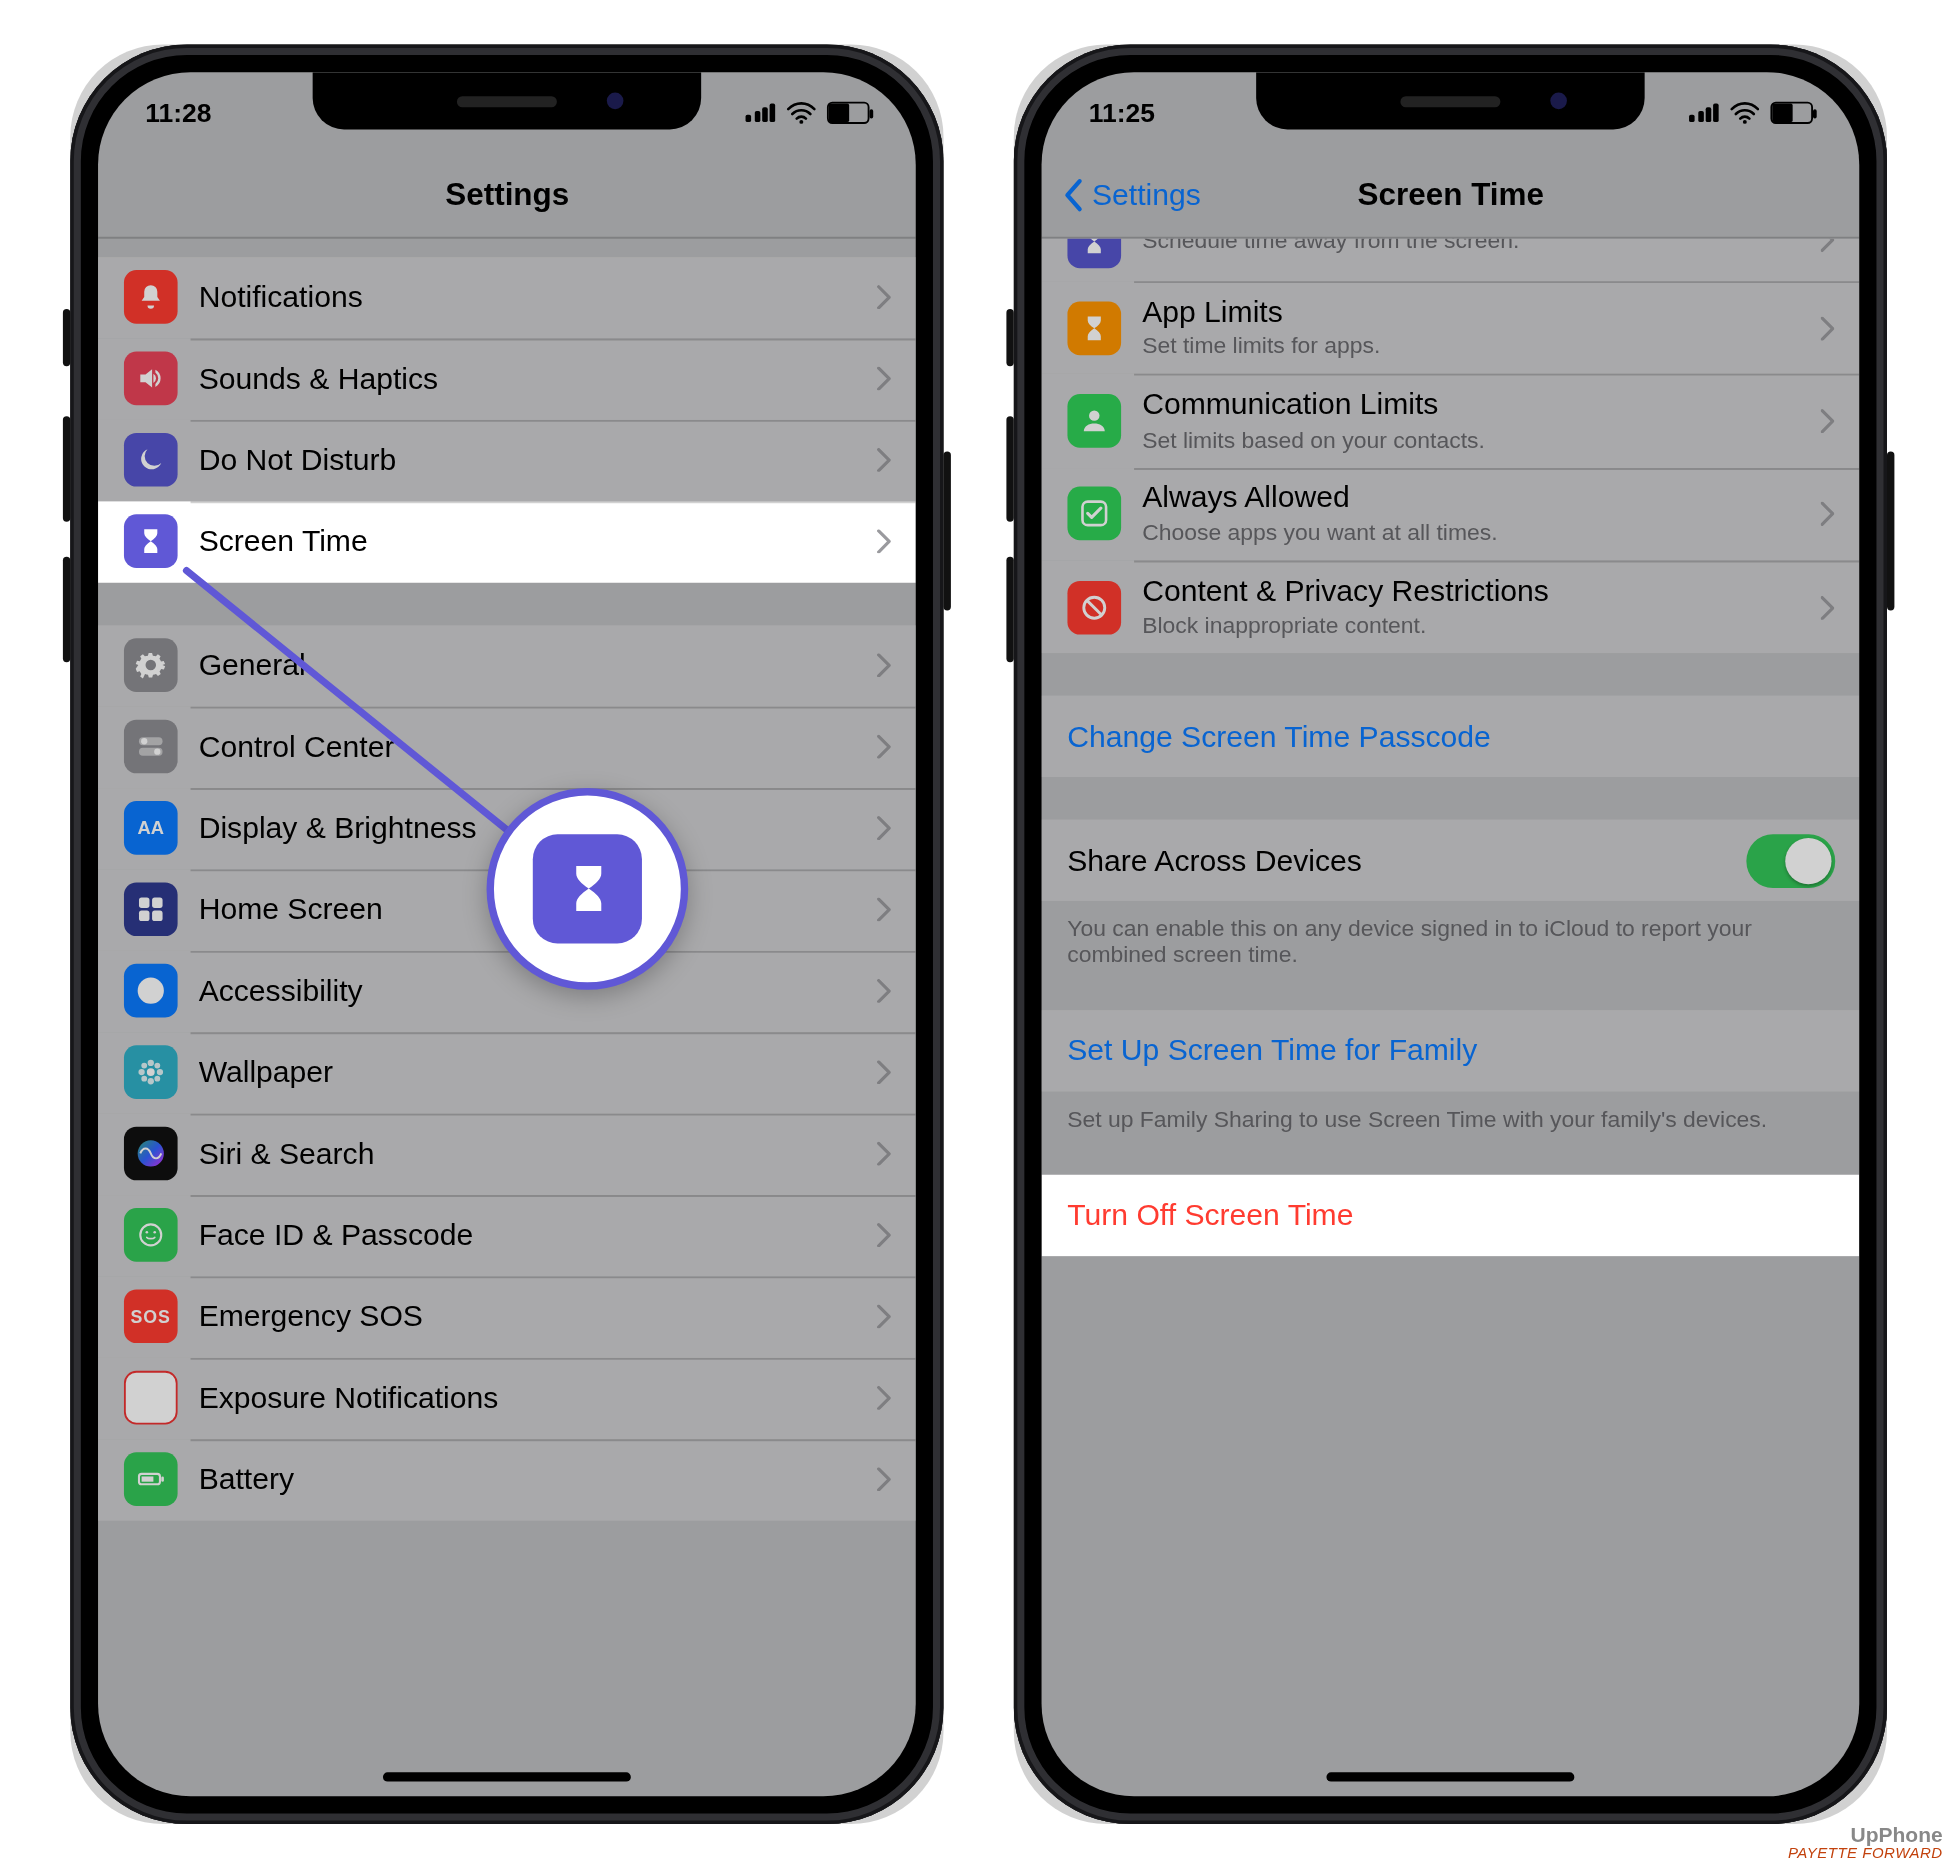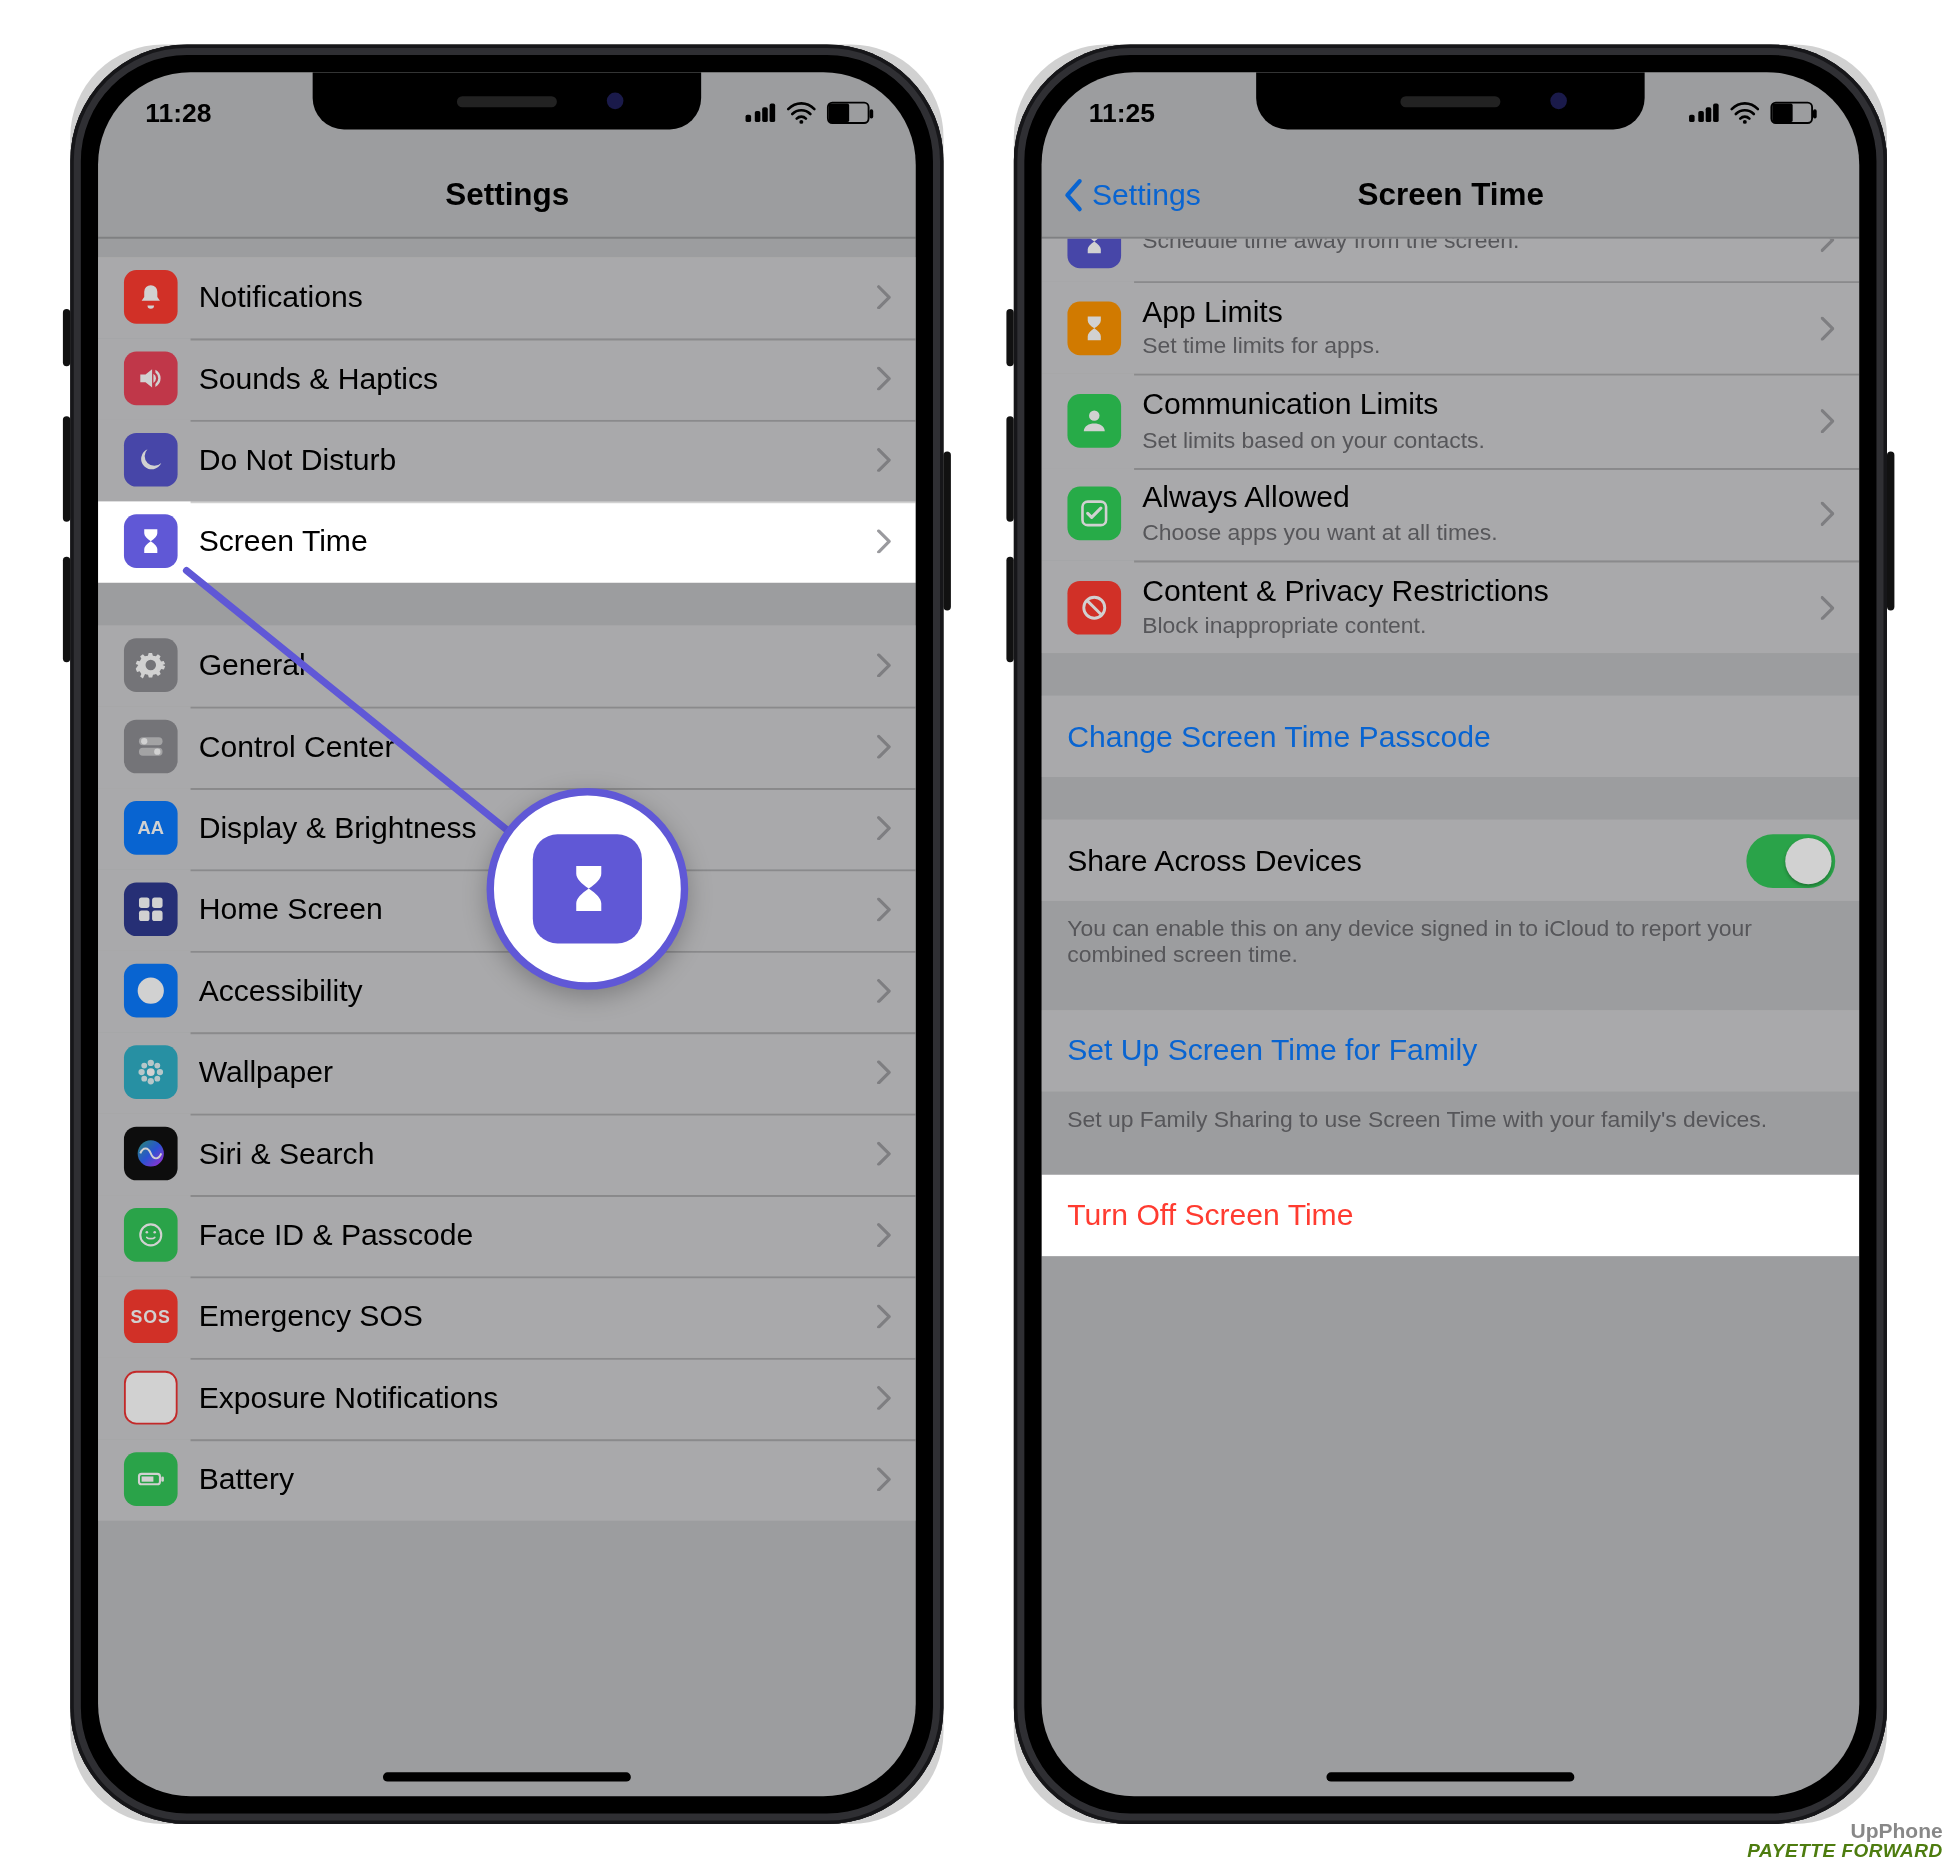--- a/index.html
+++ b/index.html
@@ -234,21 +234,21 @@
 
   .watermark {
     position:absolute; right:15.3px; bottom:7.6px;
     text-align:right;
     font-family: Arial, sans-serif;
     color:#888;
     pointer-events:none;
     line-height:1;
   }
   .watermark .l1 { font-size:21px; font-weight:700; }
-  .watermark .l2 { font-size:19px; font-weight:700; font-style:italic; letter-spacing:0.5px; color:#4d7c0f;}
+  .watermark .l2 { font-size:15px; font-weight:400; font-style:italic; letter-spacing:0.5px; color:#c2410c;}
 </style>
 </head>
 <body>
 
 <svg width="0" height="0" style="position:absolute">
   <defs>
     <symbol id="chev" viewBox="0 0 8 14">
         <path d="M1 1l6 6-6 6" fill="none" stroke="currentColor" stroke-width="1.8" stroke-linecap="round" stroke-linejoin="round"></path>
       </symbol>
     <symbol id="back-chev" viewBox="0 0 12 20">

